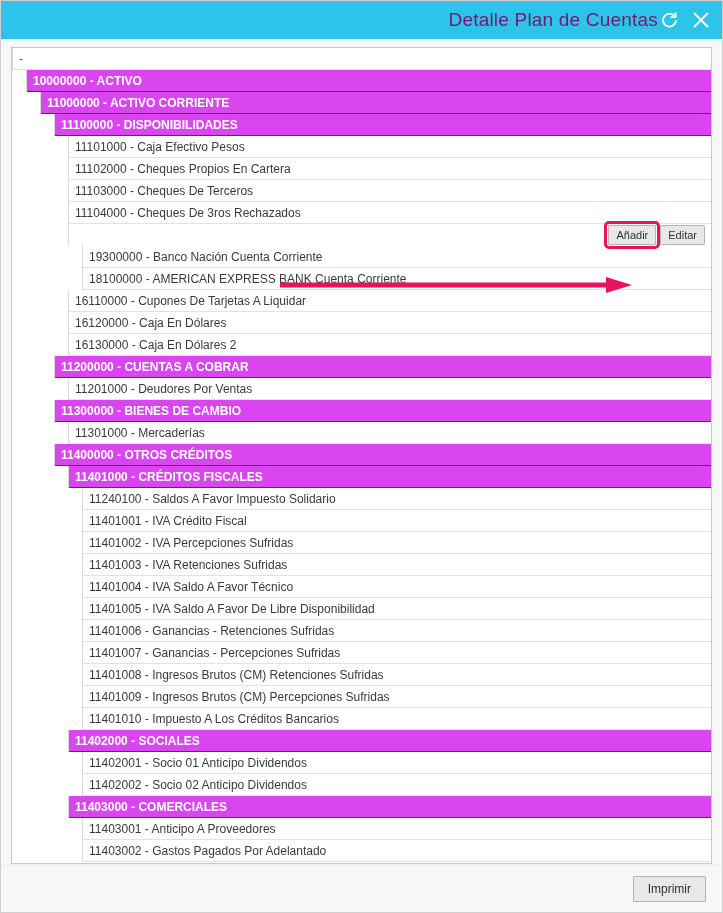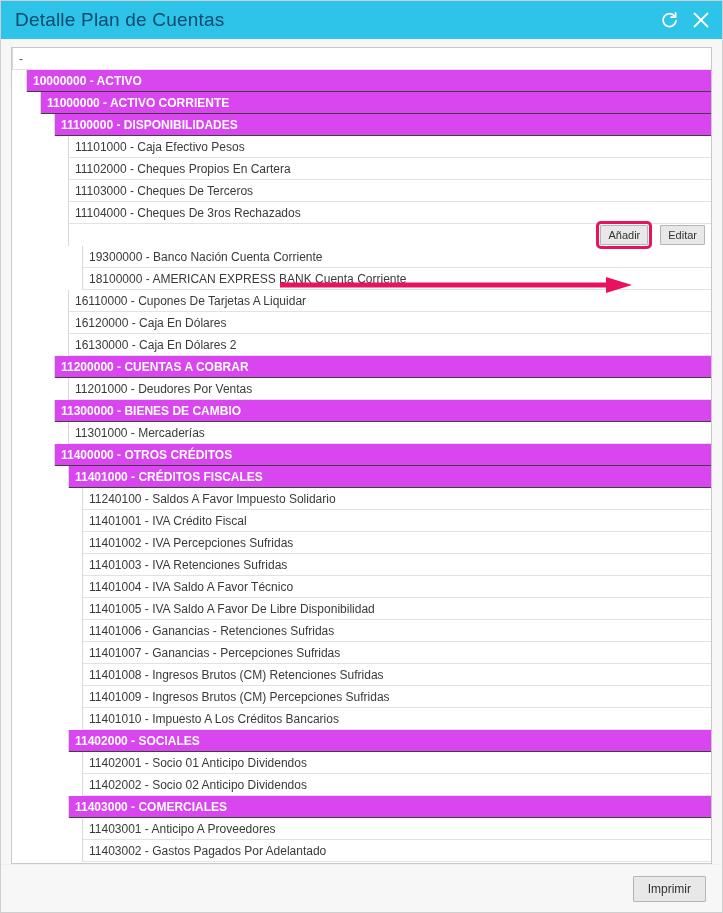--- a/index.html
+++ b/index.html
@@ -28,25 +28,26 @@
   .titlebar {
     height: 38px;
     background: #2ec3e8;
     display: flex;
     align-items: center;
     padding: 0 10px 0 14px;
     flex: none;
     position: relative;
   }
   .titlebar .title {
-    color: #0c4a6e;
+    color: #701a75;
     font-size: 19px;
     letter-spacing: 0.2px;
     flex: 1;
     white-space: nowrap;
+    text-align: right;
   }
   .titlebar .actions {
     display: flex;
     align-items: center;
     gap: 10px;
   }
   .icon-btn {
     width: 22px;
     height: 22px;
     display: flex;
@@ -124,21 +125,21 @@
     color: #555;
     border-bottom: 1px solid #e2e2e2;
   }
 
   
   .row-actions {
     position: absolute;
     right: 6px;
     top: 1px;
     display: flex;
-    gap: 12px;
+    gap: 4px;
     align-items: center;
     z-index: 4;
   }
   .mini-btn {
     font-size: 11px;
     padding: 1px 7px;
     background: #e8e8e8;
     border: 1px solid #b5b5b5;
     color: #333;
     line-height: 16px;

